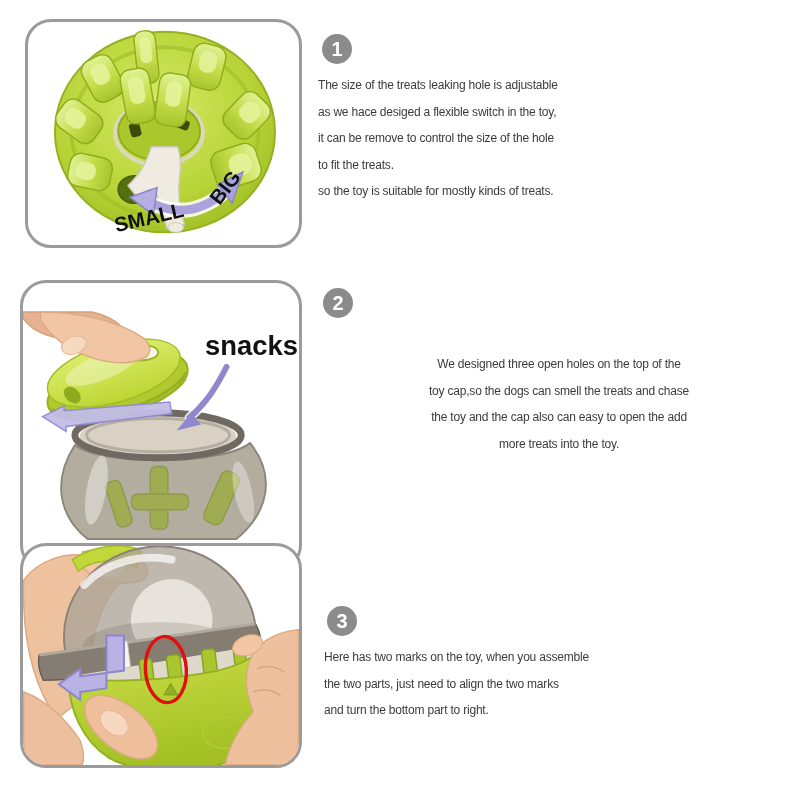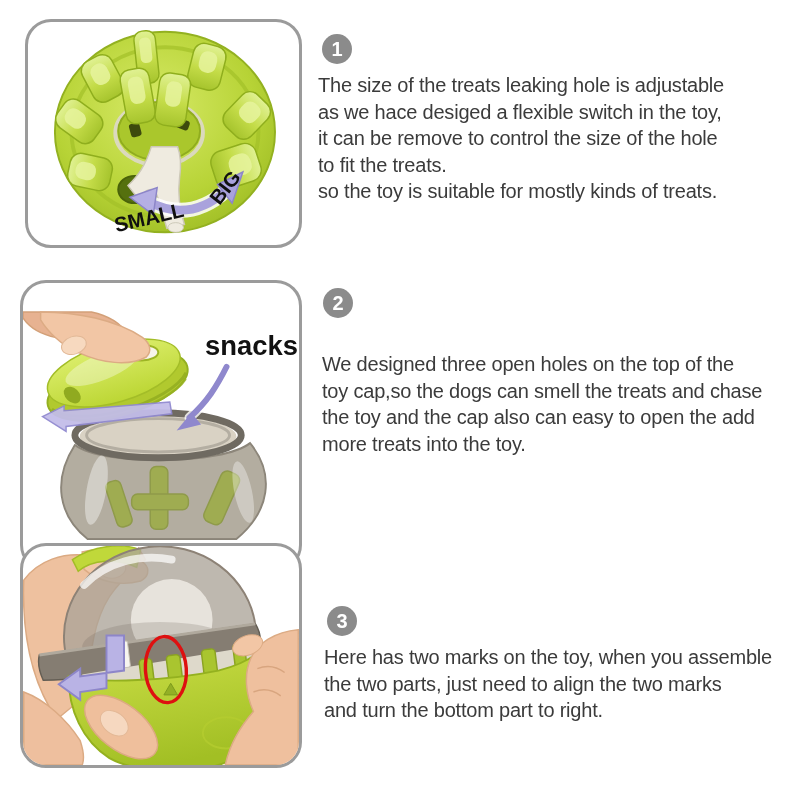--- a/index.html
+++ b/index.html
@@ -17,25 +17,25 @@
   .frame svg{display:block;width:100%;height:100%;}
   .badge{
     position:absolute;width:30px;height:30px;border-radius:50%;
     background:#8b8b8b;color:#ffffff;font-weight:bold;font-size:20px;
     display:flex;align-items:center;justify-content:center;line-height:1;
   }
   #badge1{left:322px;top:34px;}
   #badge2{left:323px;top:288px;}
   #badge3{left:327px;top:606px;}
   .desc{
-    position:absolute;margin:0;font-size:20px;line-height:26.5px;
+    position:absolute;margin:0;font-size:12px;line-height:26.5px;
     color:#3b3b3b;white-space:pre-line;letter-spacing:-0.2px;
   }
   #desc1{left:318px;top:72px;width:478px;}
-  #desc2{left:322px;top:351px;width:474px;}
+  #desc2{left:322px;top:351px;width:474px;text-align:center;}
   #desc3{left:318px;top:644px;width:478px;margin-left:6px;}
 </style>
 </head>
 <body>
 
 <div class="frame" id="frame1">
   <svg viewBox="0 0 277 229">
     <defs>
       <radialGradient id="discGrad" cx="45%" cy="38%" r="70%">
         <stop offset="0" stop-color="#d7ea67"></stop>

